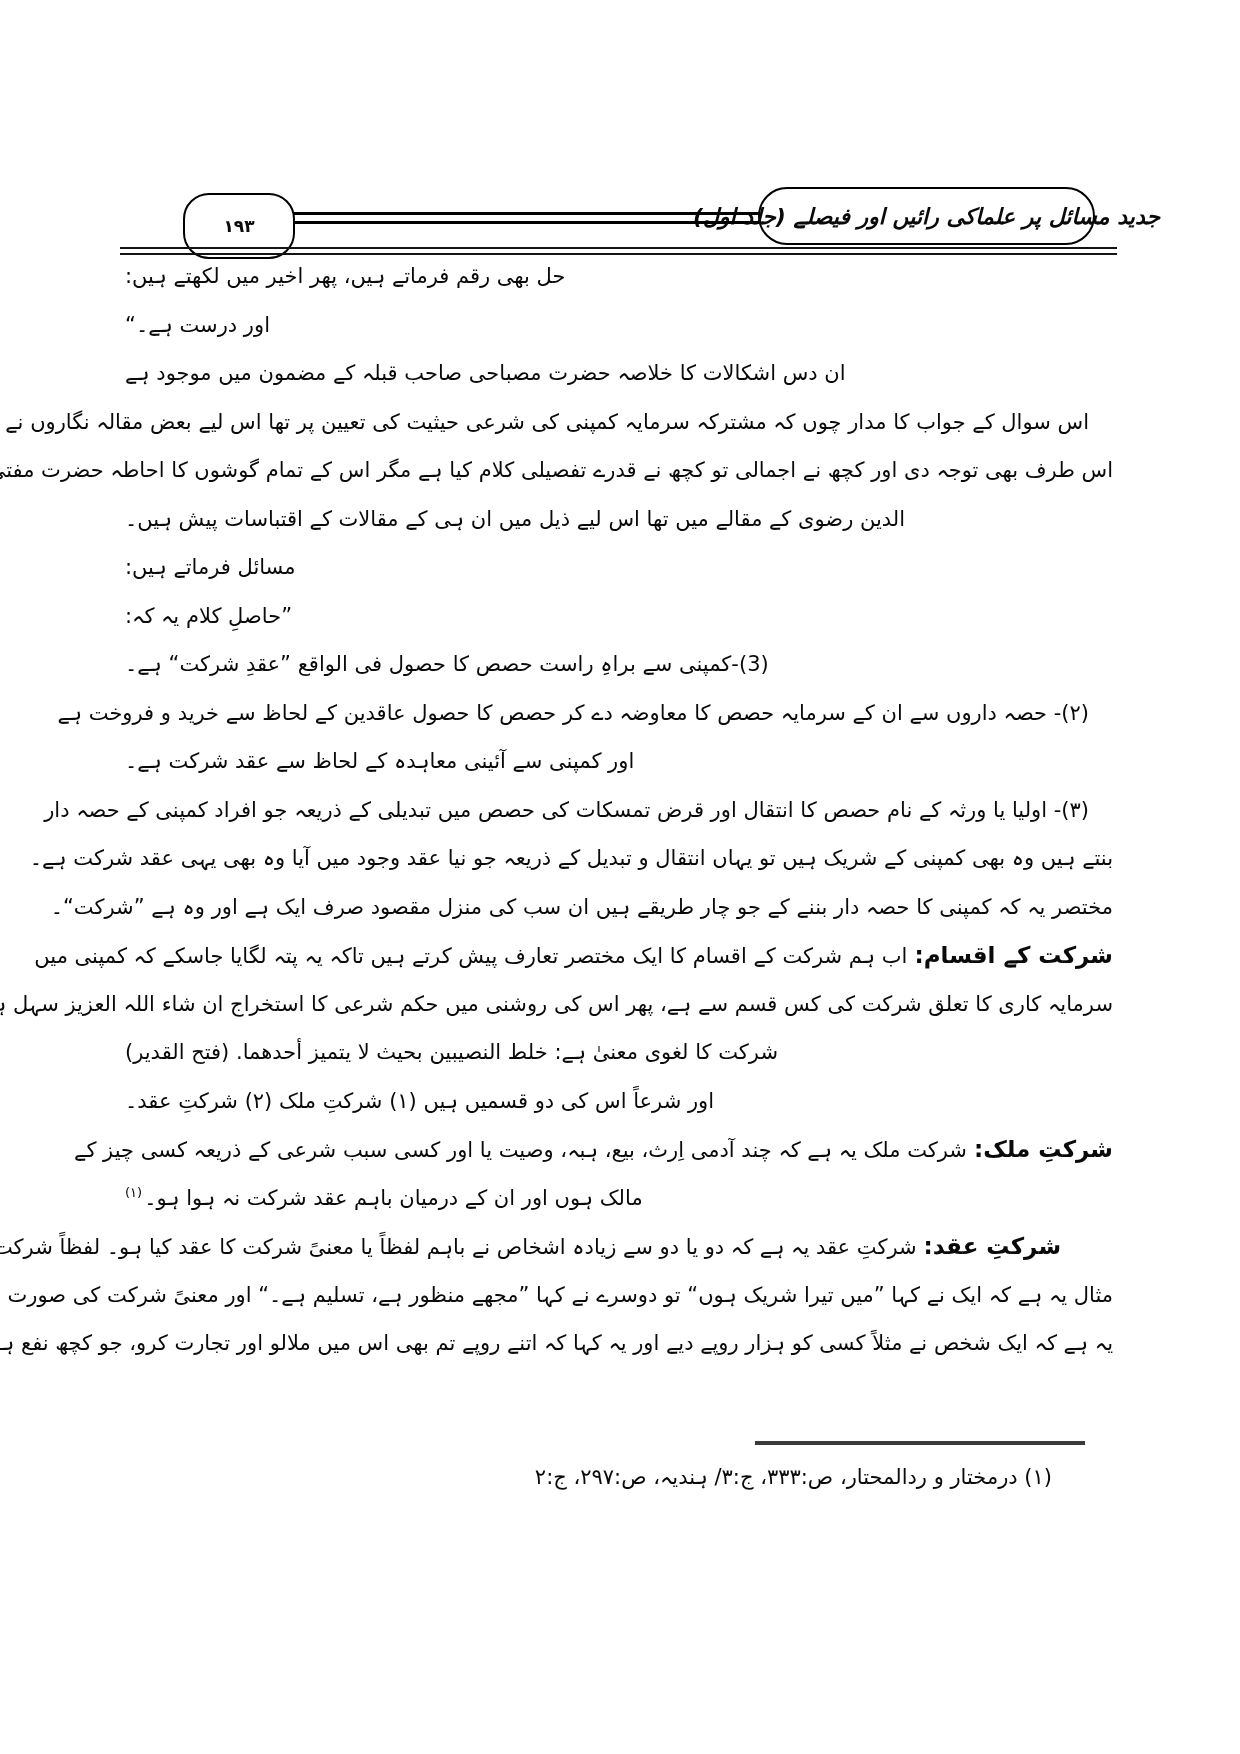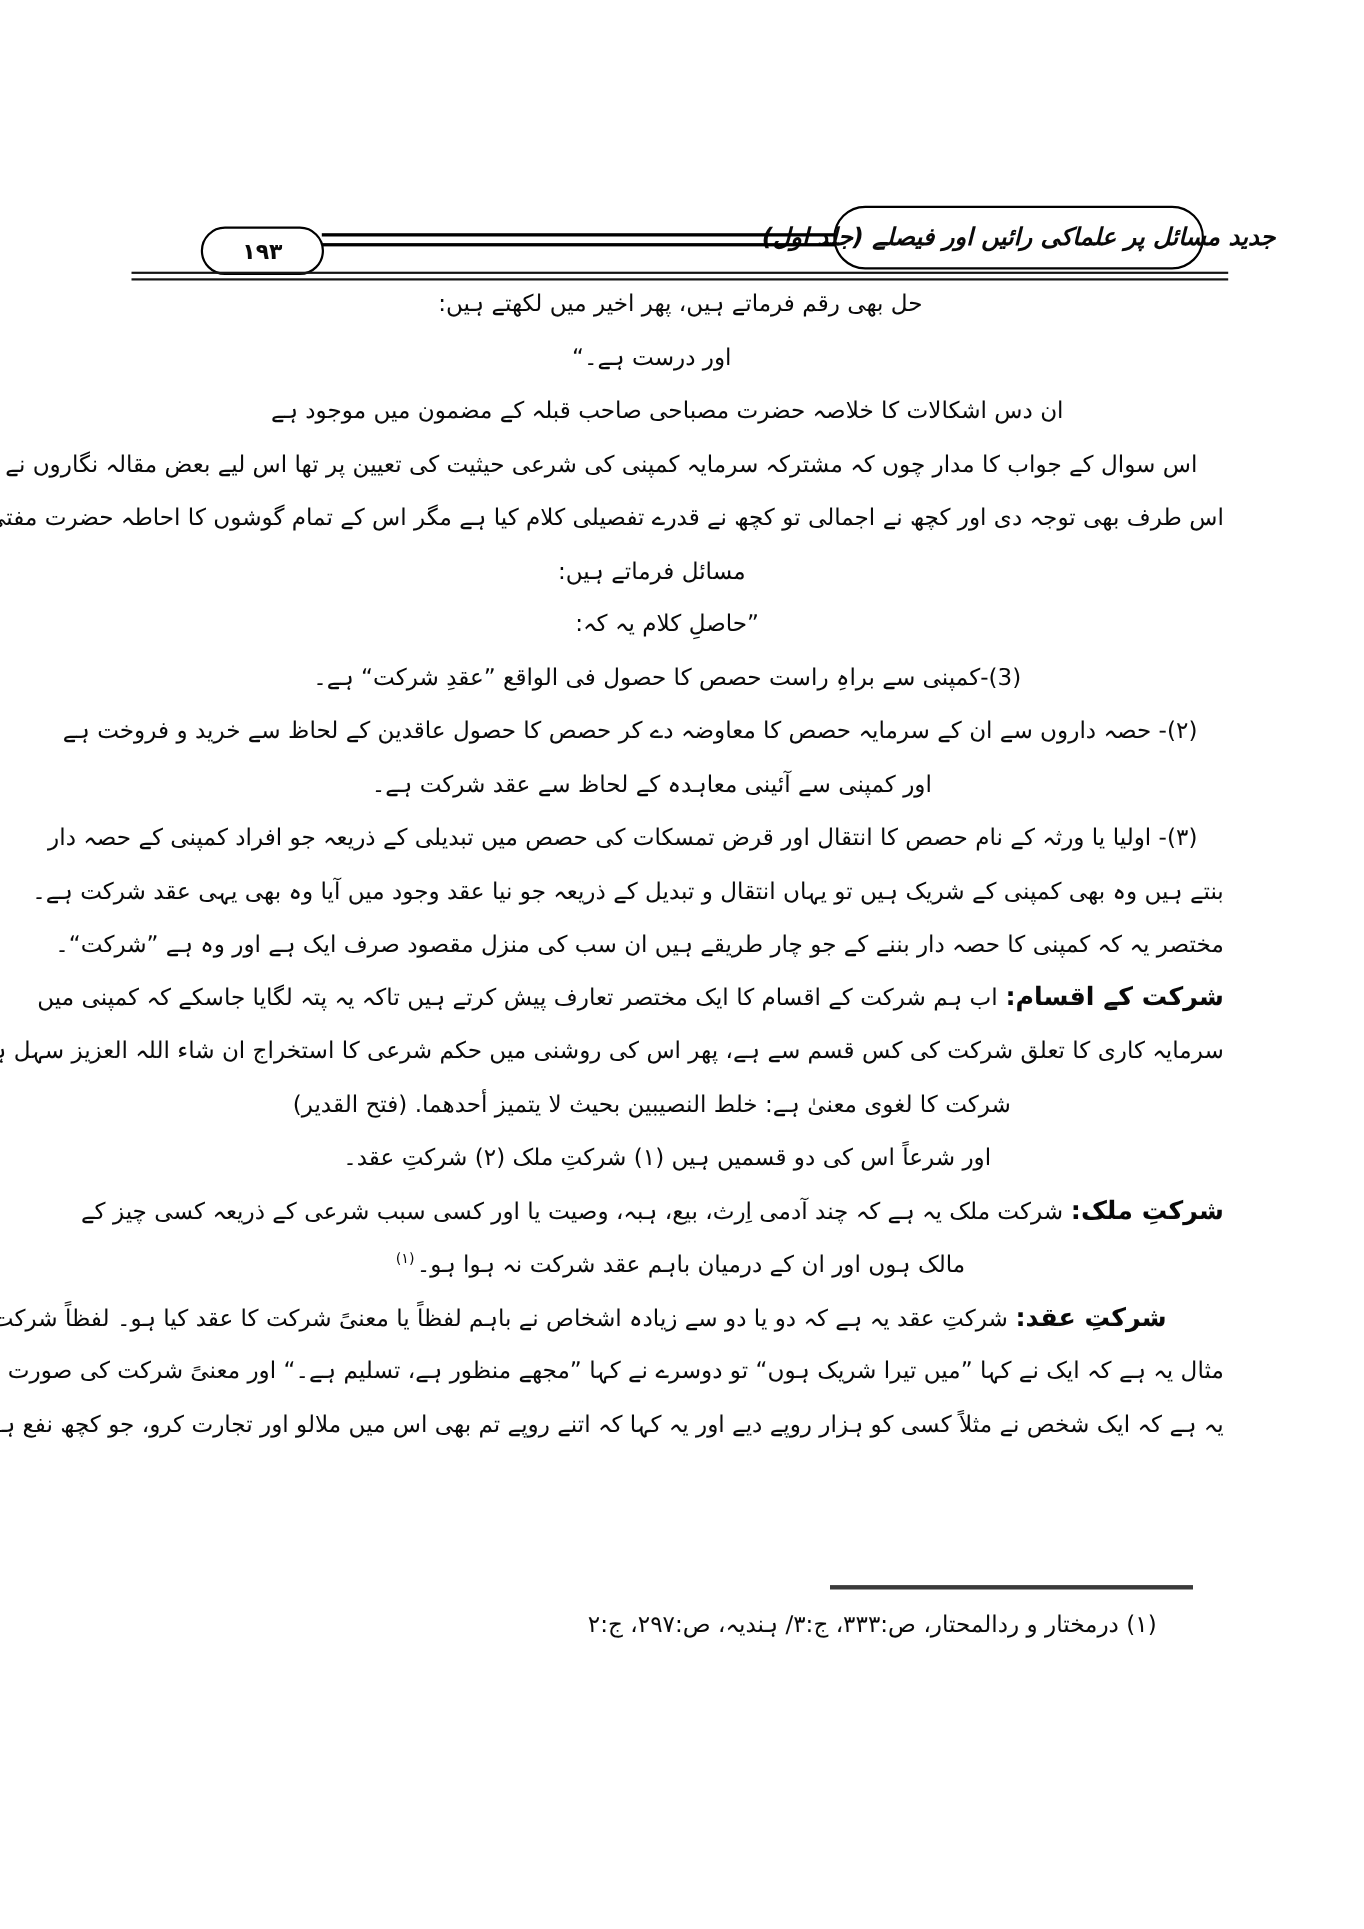--- a/index.html
+++ b/index.html
@@ -14,23 +14,23 @@
   }
   
   .cap{
     position:absolute;
     border:2.5px solid #000;
     display:flex;align-items:center;justify-content:center;
     background:#fff;
     box-sizing:border-box;
   }
   #page-num-capsule{
-    left:183px;top:206px;width:112px;height:44px;
+    left:183px;top:193px;width:112px;height:66px;
     border-radius:26px;
-    font-size:20px;font-weight:bold;
+    font-size:17px;font-weight:bold;
   }
   #title-capsule{
     left:758px;top:187px;width:337px;height:58px;
     border-radius:29px;
     font-size:22px;font-weight:600;
     white-space:nowrap;
     font-style:italic;
   }
   #header-connector{
     position:absolute;left:293px;top:212px;width:467px;height:12px;
@@ -38,21 +38,21 @@
     box-sizing:border-box;
   }
   #header-rule{
     position:absolute;left:120px;top:247px;width:997px;height:8px;
     border-top:2.5px solid #141414;border-bottom:2.5px solid #141414;
     box-sizing:border-box;
   }
   
   #body-text{
     position:absolute;top:252px;right:127px;width:988px;
-    direction:rtl;text-align:center;
+    direction:rtl;text-align:left;
     font-size:21px;
   }
   .line{
     height:48.5px;line-height:48.5px;
     white-space:nowrap;
   }
   .ind1{padding-right:24px;}
   .ind2{padding-right:52px;}
   .bhead{
     font-weight:bold;font-size:23px;margin-left:7px;
@@ -85,20 +85,21 @@
     <span>۱۹۳</span>
   </div>
   <div id="header-rule"></div>
 
   <div id="body-text">
     <div class="line">حل بھی رقم فرماتے ہیں، پھر اخیر میں لکھتے ہیں:</div>
     <div class="line ind2">اور درست ہے۔“</div>
     <div class="line ind1">ان دس اشکالات کا خلاصہ حضرت مصباحی صاحب قبلہ کے مضمون میں موجود ہے</div>
     <div class="line ind1">اس سوال کے جواب کا مدار چوں کہ مشترکہ سرمایہ کمپنی کی شرعی حیثیت کی تعیین پر تھا اس لیے بعض مقالہ نگاروں نے</div>
     <div class="line">اس طرف بھی توجہ دی اور کچھ نے اجمالی تو کچھ نے قدرے تفصیلی کلام کیا ہے مگر اس کے تمام گوشوں کا احاطہ حضرت مفتی محمد نظام</div>
+    <div class="line">الدین رضوی کے مقالے میں تھا اس لیے ذیل میں ان ہی کے مقالات کے اقتباسات پیش ہیں۔</div>
     <div class="line ind2">مسائل فرماتے ہیں:</div>
     <div class="line ind1">”حاصلِ کلام یہ کہ:</div>
     <div class="line ind1">(3)-کمپنی سے براہِ راست حصص کا حصول فی الواقع ”عقدِ شرکت“ ہے۔</div>
     <div class="line ind1">(۲)- حصہ داروں سے ان کے سرمایہ حصص کا معاوضہ دے کر حصص کا حصول عاقدین کے لحاظ سے خرید و فروخت ہے</div>
     <div class="line ind2">اور کمپنی سے آئینی معاہدہ کے لحاظ سے عقد شرکت ہے۔</div>
     <div class="line ind1">(۳)- اولیا یا ورثہ کے نام حصص کا انتقال اور قرض تمسکات کی حصص میں تبدیلی کے ذریعہ جو افراد کمپنی کے حصہ دار</div>
     <div class="line">بنتے ہیں وہ بھی کمپنی کے شریک ہیں تو یہاں انتقال و تبدیل کے ذریعہ جو نیا عقد وجود میں آیا وہ بھی یہی عقد شرکت ہے۔</div>
     <div class="line">مختصر یہ کہ کمپنی کا حصہ دار بننے کے جو چار طریقے ہیں ان سب کی منزل مقصود صرف ایک ہے اور وہ ہے ”شرکت“۔</div>
     <div class="line">
       <b class="bhead">شرکت کے اقسام:</b><span>اب ہم شرکت کے اقسام کا ایک مختصر تعارف پیش کرتے ہیں تاکہ یہ پتہ لگایا جاسکے کہ کمپنی میں</span>

